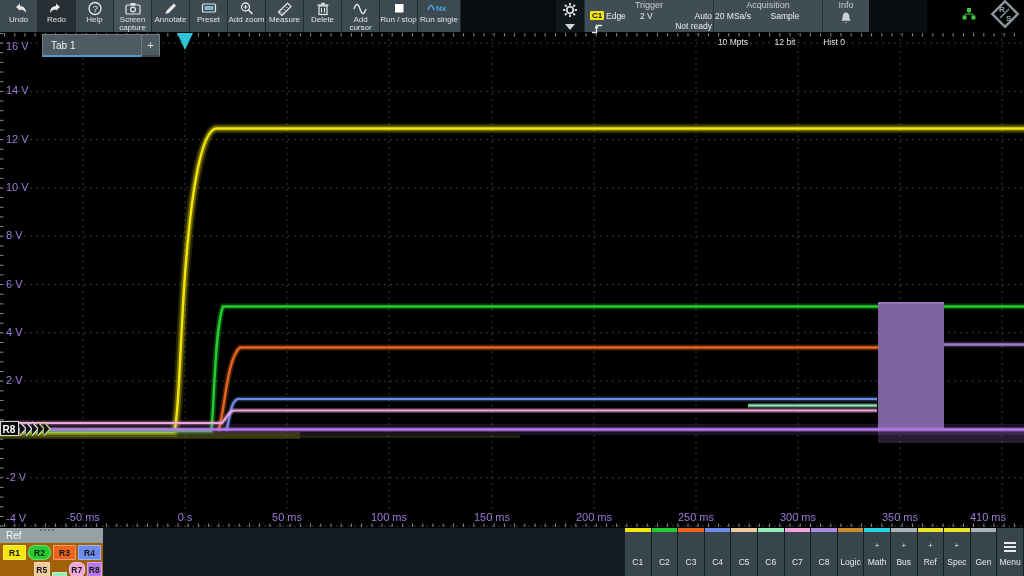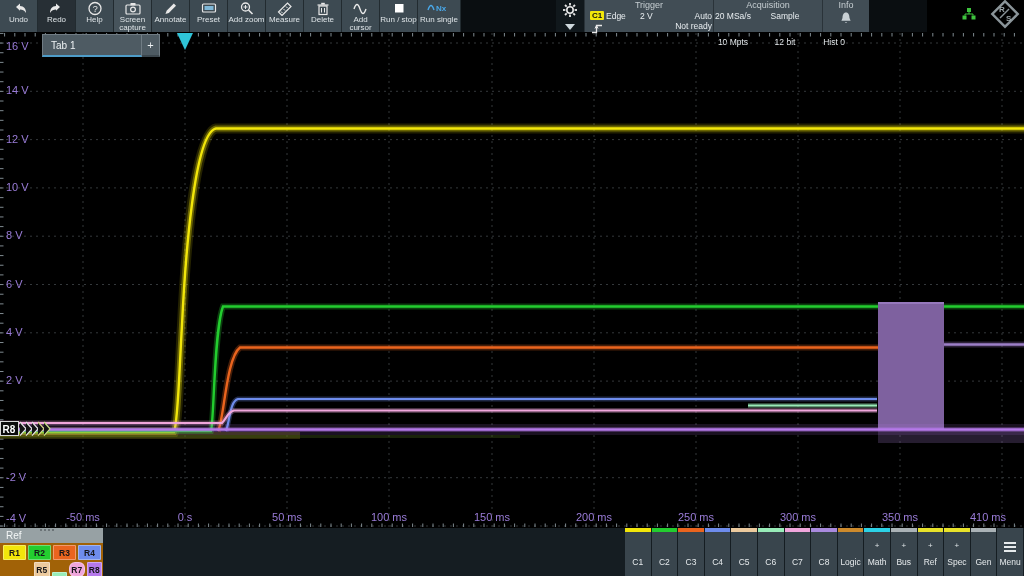--- a/index.html
+++ b/index.html
@@ -709,21 +709,21 @@
       <span class="ref-dots">
           <i></i>
           <i></i>
           <i></i>
           <i></i>
         </span>
     </div>
     <div class="ref-body">
       <div class="ref-row">
         <div class="ref-btn" style="background-color: rgb(242, 230, 10);">R1</div>
-        <div class="ref-btn" style="background-color: rgb(35, 205, 47);">R2</div>
+        <div class="ref-btn" style="background-color: rgb(35, 205, 47); border-radius: 7px;">R2</div>
         <div class="ref-btn" style="background-color: rgb(234, 100, 30);">R3</div>
         <div class="ref-btn" style="background-color: rgb(110, 140, 236);">R4</div>
       </div>
       <div class="ref-row">
         <div class="ref-btn" style="background-color: rgb(236, 202, 158); margin-left: 32px;">R5</div>
         <div class="ref-btn" style="background-color: rgb(152, 236, 184); margin-top: 11px;">R6</div>
         <div class="ref-btn" style="background-color: rgb(240, 166, 220); border-radius: 6px;">R7</div>
         <div class="ref-btn" style="background-color: rgb(181, 121, 234);">R8</div>
       </div>
     </div>

